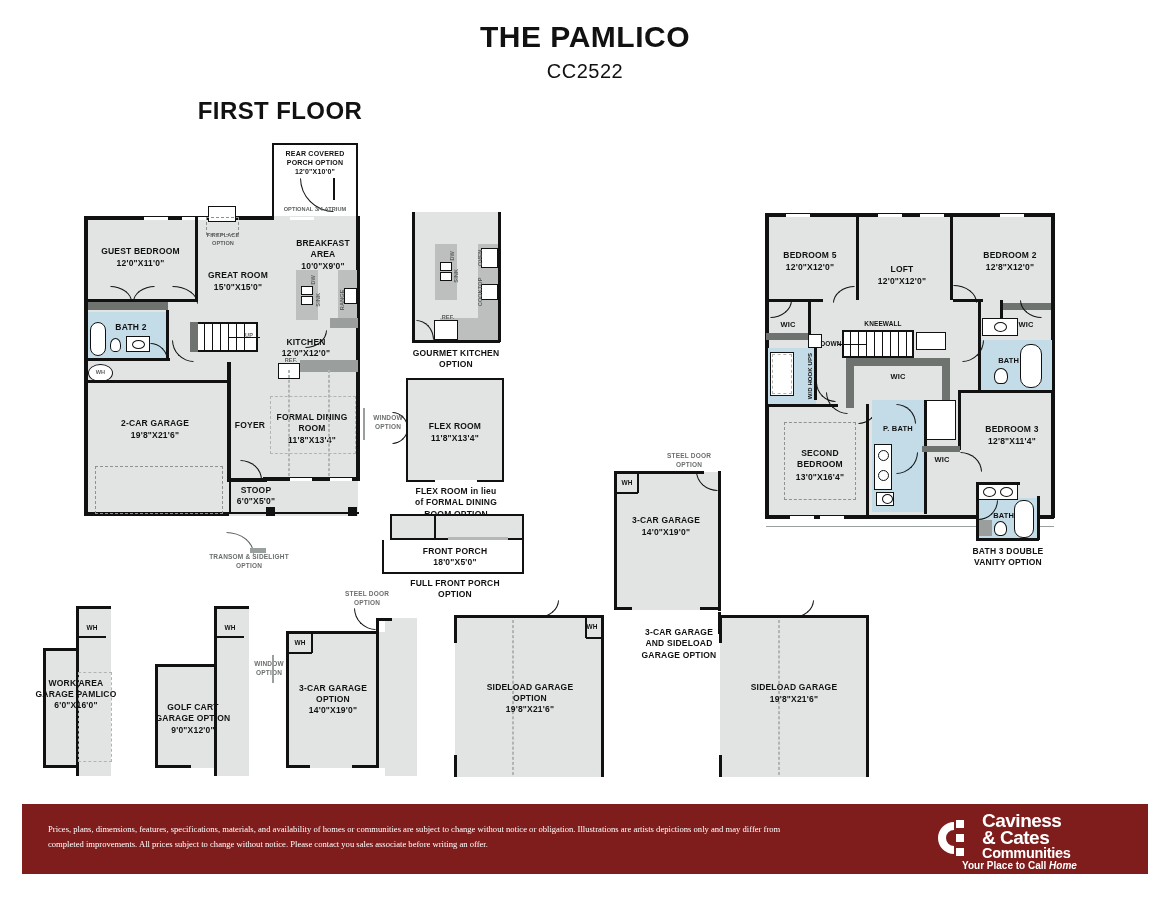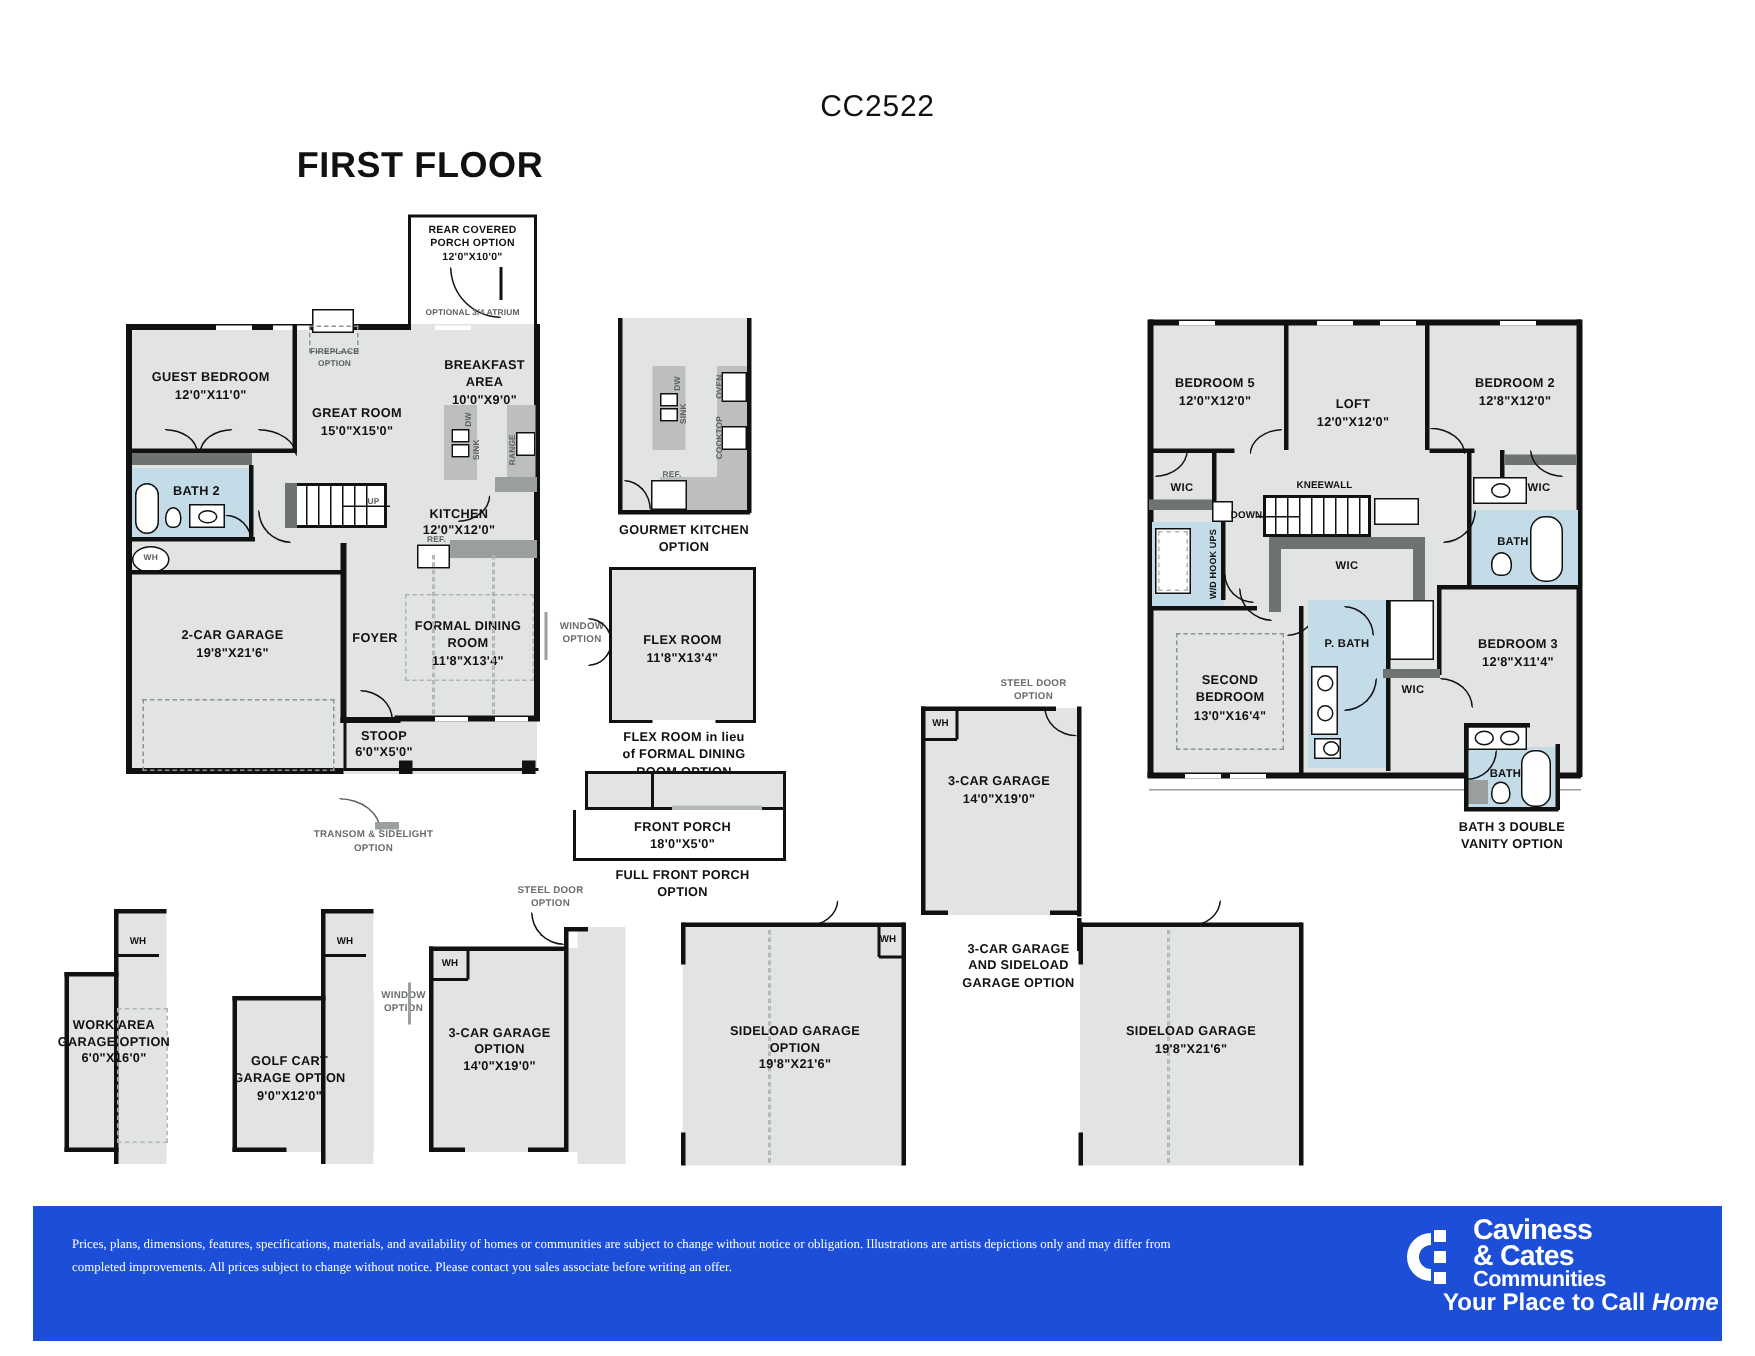--- a/index.html
+++ b/index.html
@@ -63,52 +63,53 @@
 
   
   .arc {
     position:absolute; border:1.4px solid #111;
     border-radius:50%; background:transparent;
   }
 
   
   #footer-bar {
     position:absolute; left:22px; top:804px;
-    width:1126px; height:90px;
-    background:#1d4ed8;
+    width:1126px; height:70px;
+    background:#7f1d1d;
   }
   #disclaimer {
     position:absolute; left:26px; top:18px; width:760px;
     color:#ffffff; font-size:8.6px; line-height:1.75;
     font-family:"Liberation Serif", serif;
   }
   #logo-block {
     position:absolute; right:20px; top:8px; width:200px; height:62px;
     color:#fff;
   }
   #logo-mark { position:absolute; left:0; top:4px; width:48px; height:44px; }
   #logo-words {
     position:absolute; left:54px; top:0px; width:146px;
     line-height:0.92; font-weight:bold;
   }
   .lw1 { font-size:19px; letter-spacing:-0.5px; }
   .lw2 { font-size:19px; letter-spacing:-0.5px; }
   .lw3 { font-size:14.5px; letter-spacing:-0.3px; }
   #logo-tag {
     position:absolute; left:34px; top:48px; width:170px;
-    font-size:16px; font-weight:bold; text-align:left;
+    font-size:10px; font-weight:bold; text-align:left;
     white-space:nowrap;
   }
   #logo-tag i { font-style:italic; }
 </style>
 </head>
 <body>
 
 <div class="sheet">
 
+  <div id="plan-title">THE PAMLICO</div>
   <div id="plan-code">CC2522</div>
   <div class="floor-heading" id="first-floor-heading">FIRST FLOOR</div>
 
   <div>
 
     <div class="room thin" style="left:272px; top:143px; width:86px; height:77px; background:#fff;"></div>
     <div class="lbl sm" style="left:274px; top:149px; width:82px;">REAR COVERED
 PORCH OPTION</div>
     <div class="lbl sm" style="left:274px; top:167px; width:82px;">12'0"X10'0"</div>
 
@@ -286,21 +287,21 @@
     <div class="fill" style="left:44px; top:648px; width:67px; height:120px;"></div>
     <div class="wall" style="left:76px; top:606px; width:35px; height:3px;"></div>
     <div class="wall" style="left:76px; top:606px; width:3px; height:170px;"></div>
     <div class="wall" style="left:78px; top:636px; width:28px; height:2px;"></div>
     <div class="lbl xs" style="left:80px; top:624px; width:24px; font-size:6.5px; color:#111;">WH</div>
     <div class="wall" style="left:43px; top:648px; width:3px; height:120px;"></div>
     <div class="wall" style="left:43px; top:648px; width:36px; height:3px;"></div>
     <div class="wall" style="left:43px; top:765px; width:36px; height:3px;"></div>
     <div class="dashlite" style="left:78px; top:672px; width:34px; height:90px;"></div>
     <div class="lbl" style="left:34px; top:678px; width:84px;">WORK AREA
-GARAGE OPTION</div>
+GARAGE PAMLICO</div>
     <div class="lbl" style="left:34px; top:700px; width:84px;">6'0"X16'0"</div>
   </div>
 
   <div>
     <div class="fill" style="left:216px; top:608px; width:33px; height:168px;"></div>
     <div class="fill" style="left:156px; top:664px; width:93px; height:104px;"></div>
     <div class="wall" style="left:214px; top:606px; width:35px; height:3px;"></div>
     <div class="wall" style="left:214px; top:606px; width:3px; height:170px;"></div>
     <div class="wall" style="left:216px; top:636px; width:28px; height:2px;"></div>
     <div class="lbl xs" style="left:218px; top:624px; width:24px; font-size:6.5px; color:#111;">WH</div>

